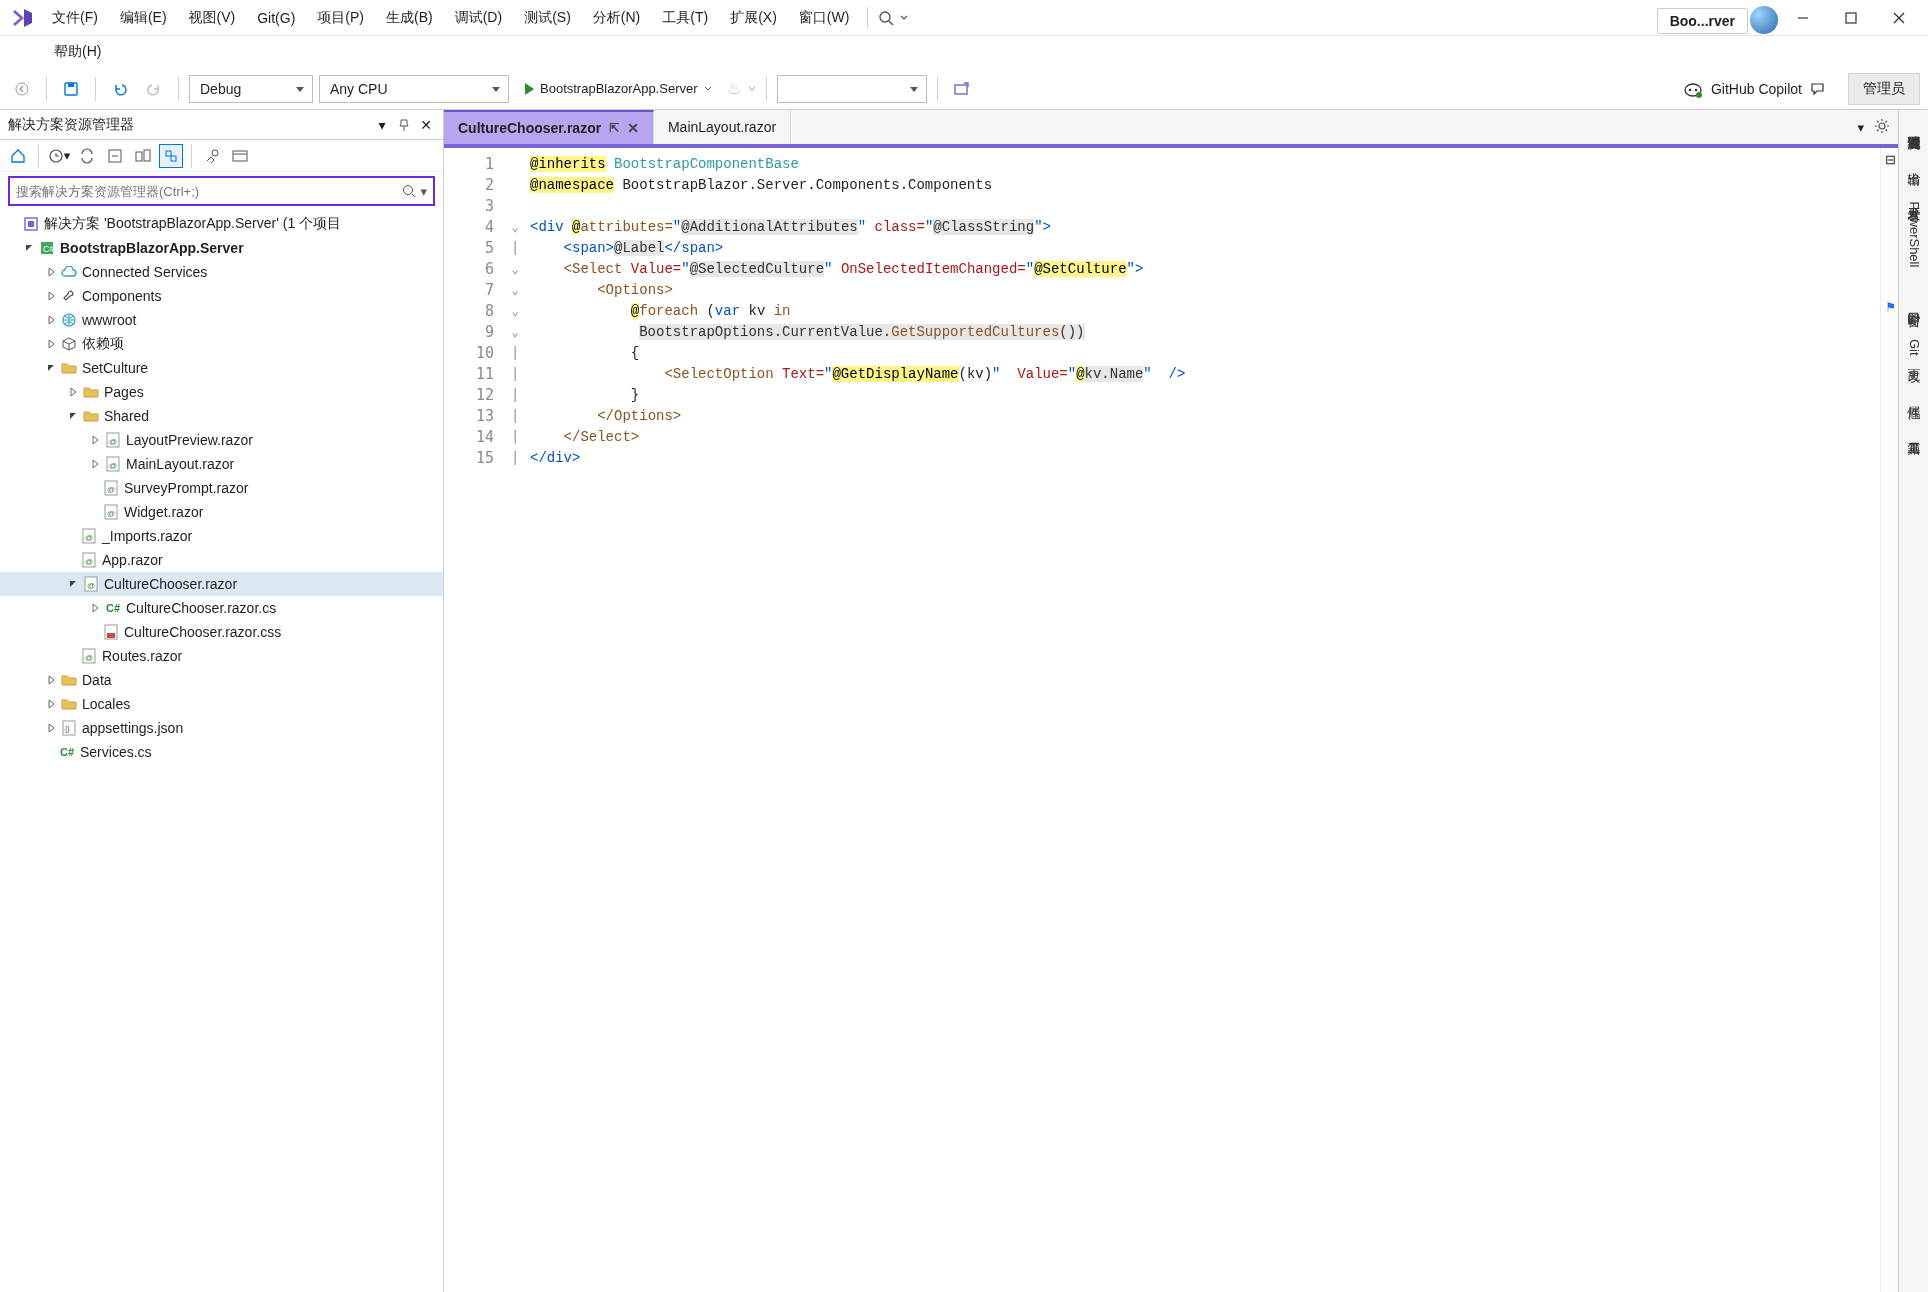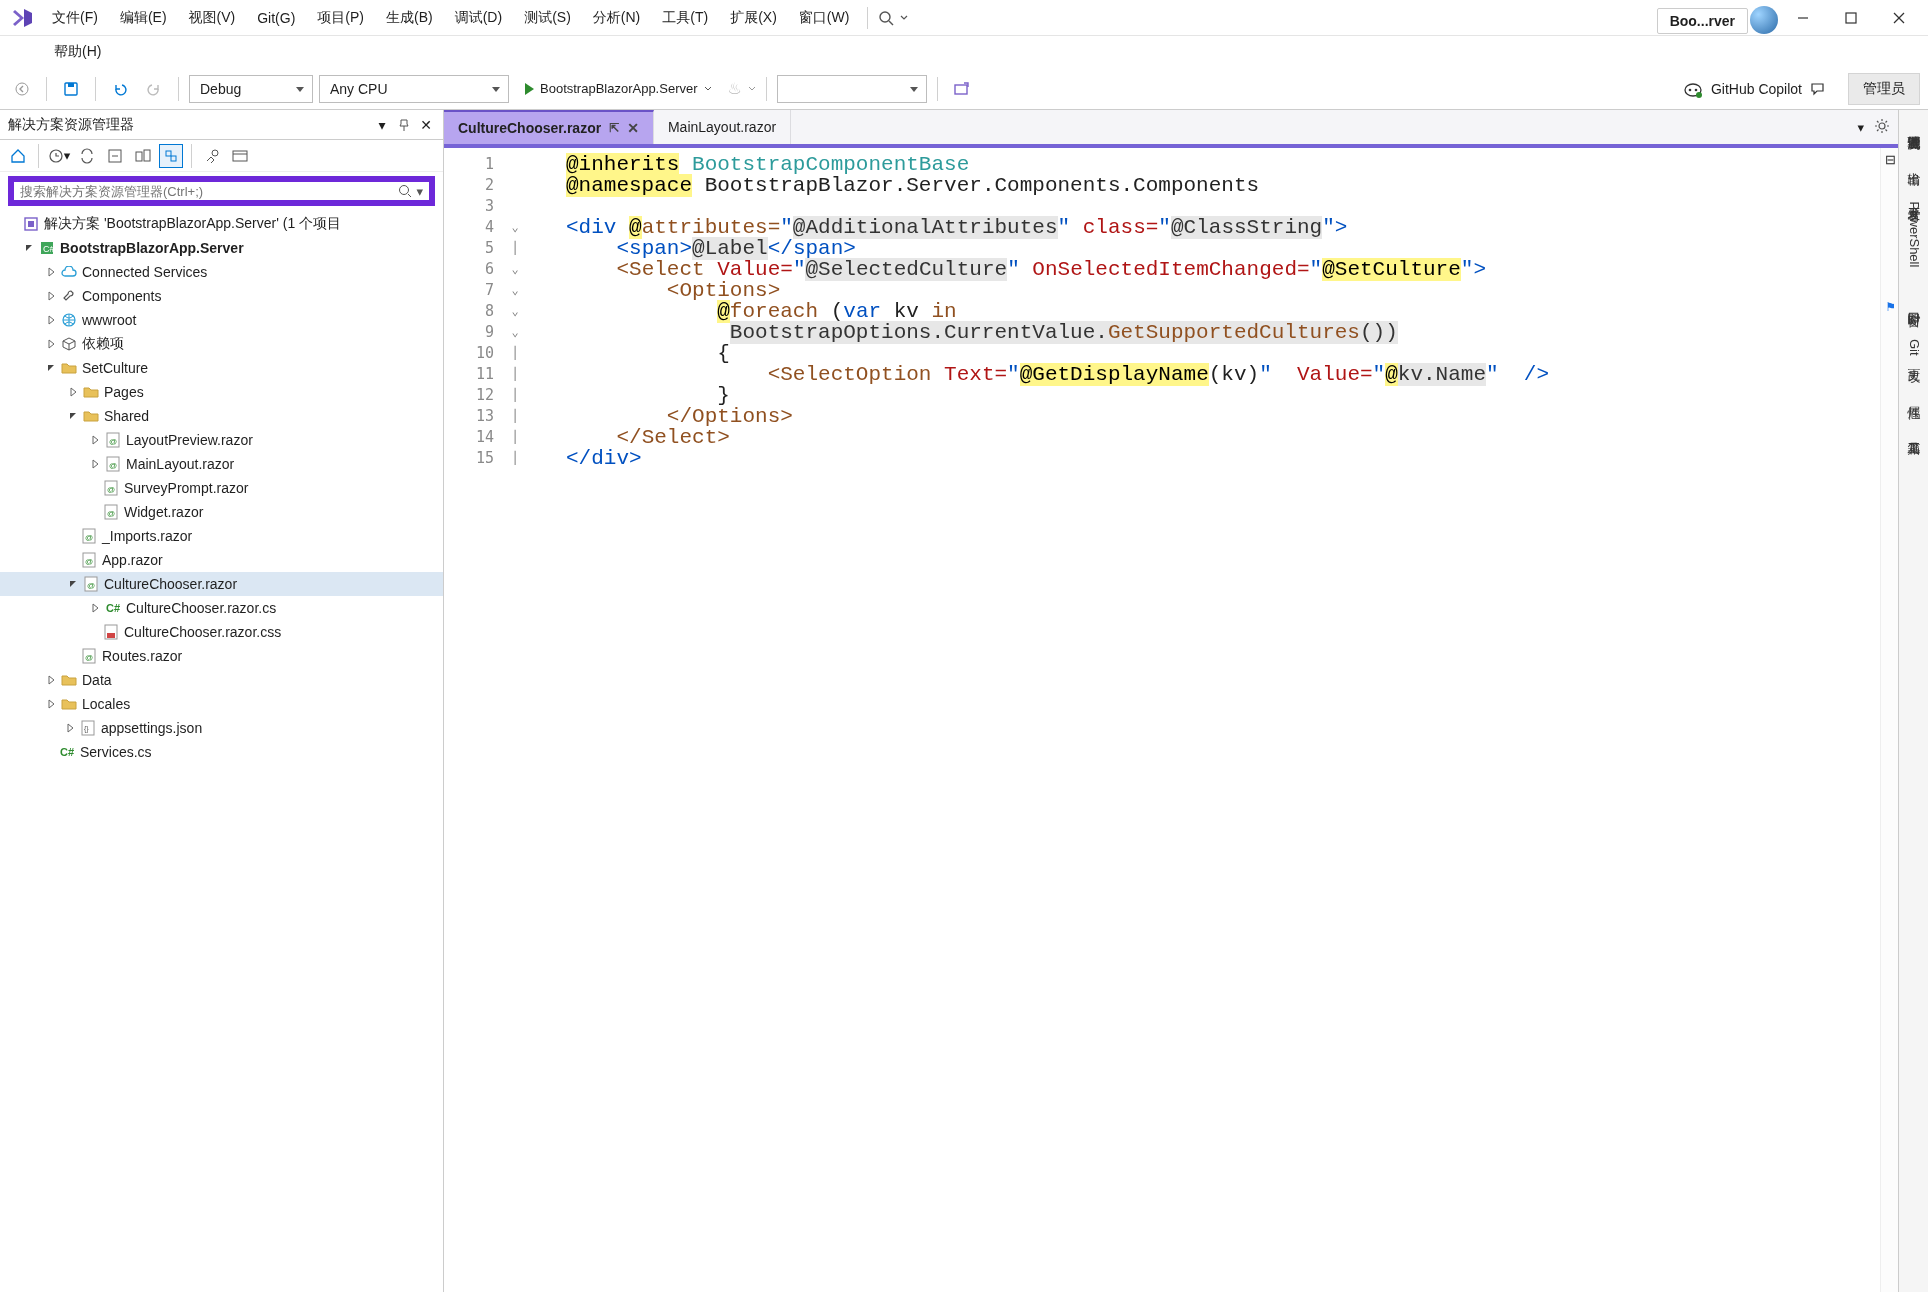--- a/index.html
+++ b/index.html
@@ -34,21 +34,21 @@
 
 
 .main { flex: 1; display: flex; min-height: 0; }
 .sol-panel { width: 444px; border-right: 1px solid #ccc; display: flex; flex-direction: column; background: #fff; }
 .panel-header { display: flex; align-items: center; height: 30px; padding: 0 8px; border-bottom: 1px solid #ccc; font-size: 14px; }
 .panel-header .spacer { flex: 1; }
 .panel-header .hbtn { width: 18px; height: 18px; display: flex; align-items: center; justify-content: center; margin-left: 4px; }
 .panel-toolbar { display: flex; align-items: center; height: 32px; padding: 0 6px; gap: 4px; border-bottom: 1px solid #eee; }
 .pt-btn { width: 24px; height: 24px; display: flex; align-items: center; justify-content: center; }
 .pt-btn.boxed { border: 1px solid #0078d4; background: #e6f1fb; }
-.panel-search { display: flex; align-items: center; height: 30px; margin: 4px 8px; border: 6px solid #6d28d9; padding: 0 6px; }
+.panel-search { display: flex; align-items: center; height: 30px; margin: 4px 8px; border: 2px solid #6d28d9; padding: 0 6px; }
 .panel-search input { flex: 1; border: none; outline: none; font-size: 13px; background: transparent; }
 .tree { flex: 1; overflow: auto; padding: 2px 0 8px 0; }
 .node { display: flex; align-items: center; height: 24px; white-space: nowrap; }
 .node .tw { width: 14px; height: 14px; display: inline-flex; align-items: center; justify-content: center; margin-right: 2px; }
 .node .ic { width: 18px; height: 18px; display: inline-flex; align-items: center; justify-content: center; margin-right: 4px; }
 .node .lbl { font-size: 14px; }
 .node.bold .lbl { font-weight: bold; }
 .node.selected { background: #dbe7f3; }
 .tw svg { width: 10px; height: 10px; }
 
@@ -59,21 +59,21 @@
 .tab.active { background: #b7a5ef; color: #222; font-weight: 600; border-top: 2px solid #6a52c7; }
 .tab .x { font-size: 14px; color: #444; }
 .tab .pin { font-size: 12px; color: #444; }
 .tabstrip .spacer { flex: 1; }
 .tabstrip .right { display: flex; align-items: center; padding-right: 8px; gap: 10px; }
 .top-accent { height: 4px; background: #7663d6; }
 .code-area { flex: 1; display: flex; min-height: 0; position: relative; }
 .gutter { width: 60px; text-align: right; padding: 6px 10px 0 0; color: #8a8a8a; font-family: Consolas, monospace; font-size: 15px; line-height: 21px; user-select: none; }
 .fold { width: 22px; padding-top: 6px; font-family: Consolas, monospace; font-size: 12px; line-height: 21px; color: #7a7a7a; }
 .fold div { height: 21px; display: flex; align-items: center; justify-content: center; }
-.code { flex: 1; padding: 6px 0 0 4px; font-family: Consolas, "Courier New", monospace; font-size: 21px; line-height: 21px; white-space: pre; margin-left: 36px; }
+.code { flex: 1; padding: 6px 0 0 4px; font-family: Consolas, "Courier New", monospace; font-size: 14px; line-height: 21px; white-space: pre; }
 .c-dir { background: #fff68a; color: #000; }
 .c-teal { color: #2d9b9b; }
 .c-blue { color: #0050c0; }
 .c-brown { color: #905020; }
 .c-red { color: #b01515; }
 .c-grayref { background: #e7e7e7; color: #333; }
 .c-plain { color: #222; }
 .c-yelref { background: #fff68a; color: #000; }
 
 
@@ -535,21 +535,21 @@
                 <path d="M3 1 L8 5 L3 9 Z" fill="none" stroke="#666"></path>
               </svg>
             </span>
             <span class="ic">
               <svg width="16" height="12" viewBox="0 0 16 12">
                 <path d="M1 2 H6 L8 4 H15 V11 H1 Z" fill="#e8c15a" stroke="#c9a23e"></path>
               </svg>
             </span>
             <span class="lbl">Locales</span>
           </div>
-        <div class="node" style="padding-left:63px">
+        <div class="node" style="padding-left:44px">
             <span class="tw">
               <svg viewBox="0 0 10 10">
                 <path d="M3 1 L8 5 L3 9 Z" fill="none" stroke="#666"></path>
               </svg>
             </span>
             <span class="ic">
               <svg width="14" height="16" viewBox="0 0 14 16">
                 <rect x="1" y="1" width="12" height="14" fill="#fff" stroke="#999"></rect>
                 <text x="3" y="11" font-size="7" fill="#555">{}</text>
               </svg>

